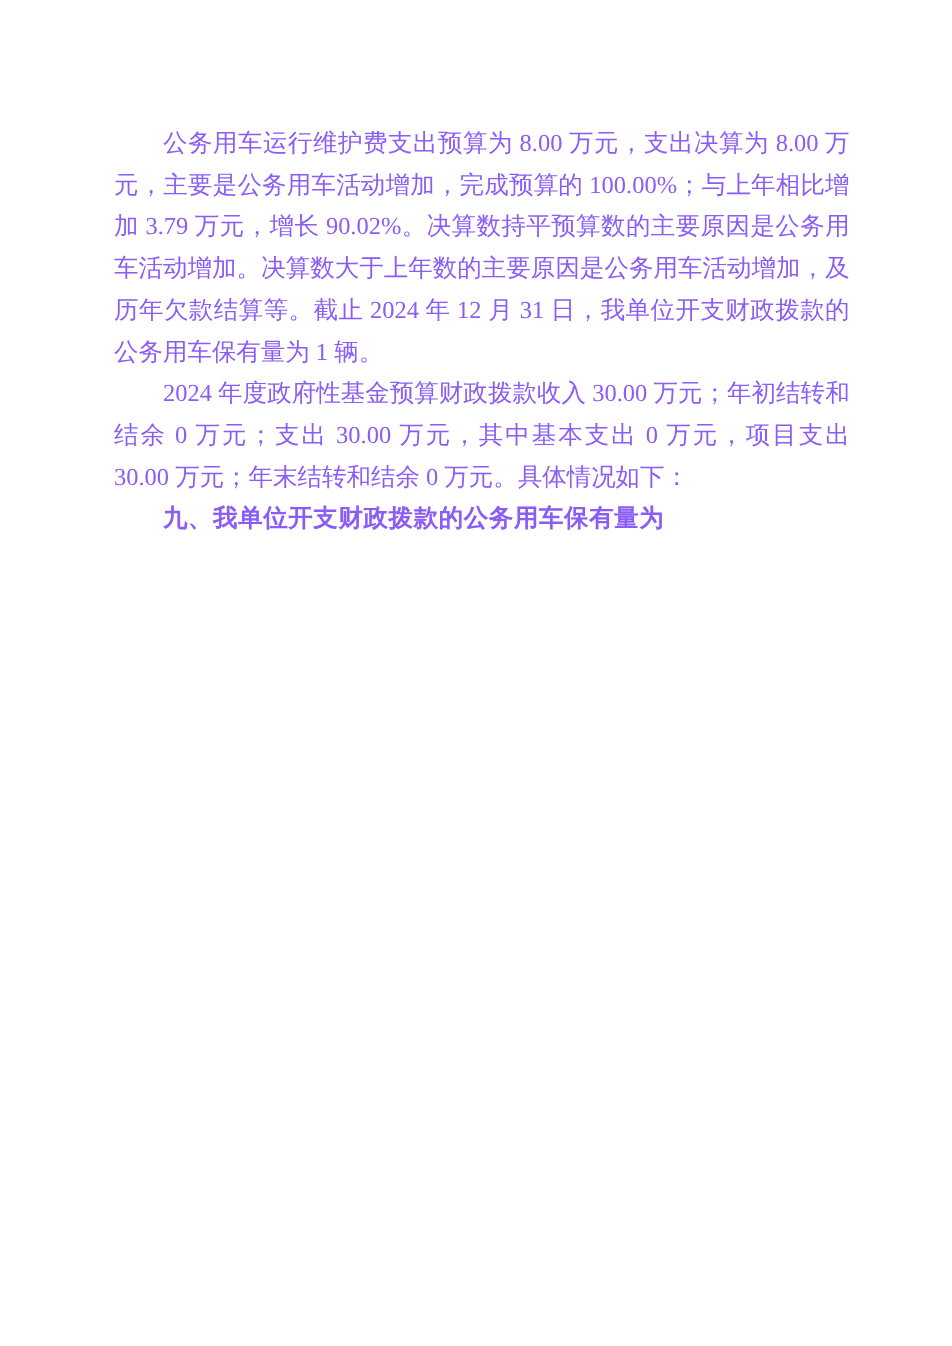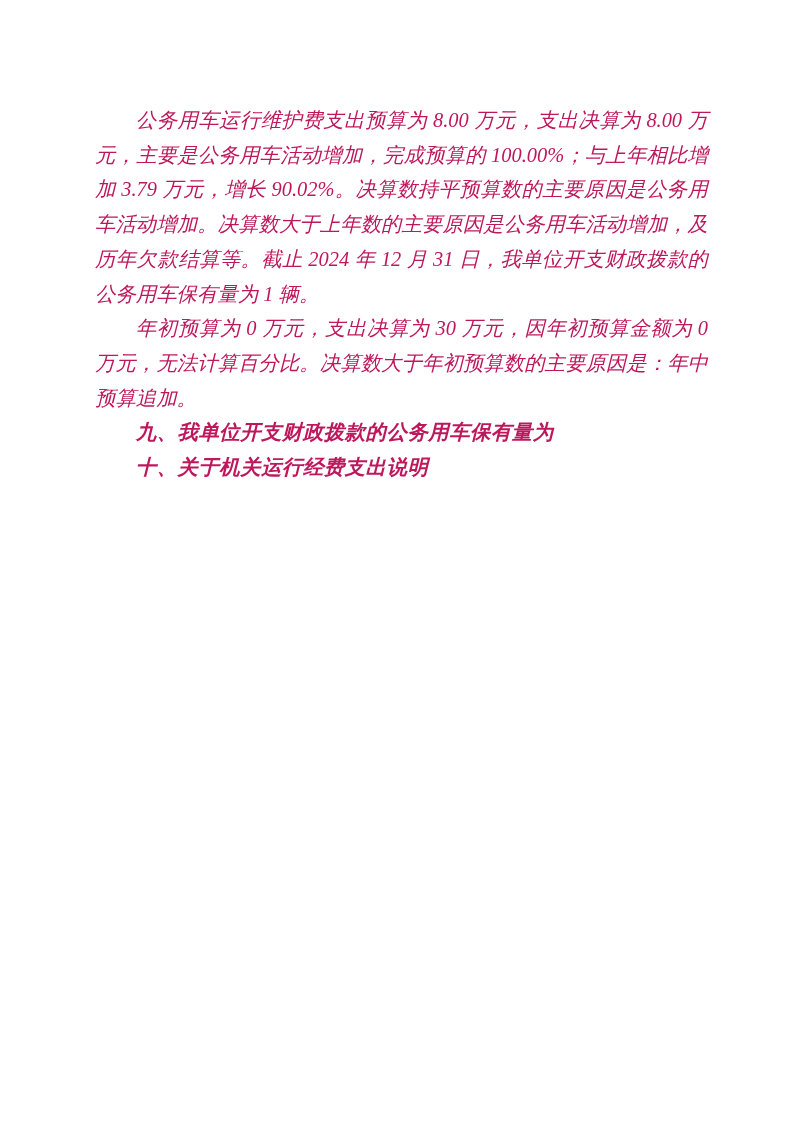--- a/index.html
+++ b/index.html
@@ -13,42 +13,40 @@
     height: 1122px;
     background: #ffffff;
     overflow: hidden;
     font-family: "Liberation Serif", "DejaVu Serif", serif;
   }
   .content {
     position: absolute;
     left: 95px;
     top: 103px;
     width: 613px;
-    color: #be185d;
+    color: #8b5cf6;
     font-size: 20.4px;
     line-height: 34.7px;
     text-align: justify;
-    font-style: italic;
   }
   .para {
     margin: 0;
     text-indent: 2em;
     font-weight: 400;
   }
   .heading {
     margin: 0;
     text-indent: 2em;
     font-weight: 700;
     font-family: "Liberation Sans", "DejaVu Sans", sans-serif;
     letter-spacing: 0.5px;
   }
 </style>
 </head>
 <body>
 
 <div class="page">
   <div class="content">
     <p class="para">公务用车运行维护费支出预算为 8.00 万元，支出决算为 8.00 万元，主要是公务用车活动增加，完成预算的 100.00%；与上年相比增加 3.79 万元，增长 90.02%。决算数持平预算数的主要原因是公务用车活动增加。决算数大于上年数的主要原因是公务用车活动增加，及历年欠款结算等。截止 2024 年 12 月 31 日，我单位开支财政拨款的公务用车保有量为 1 辆。</p>
-    <p class="para">年初预算为 0 万元，支出决算为 30 万元，因年初预算金额为 0 万元，无法计算百分比。决算数大于年初预算数的主要原因是：年中预算追加。</p>
+    <p class="para">2024 年度政府性基金预算财政拨款收入 30.00 万元；年初结转和结余 0 万元；支出 30.00 万元，其中基本支出 0 万元，项目支出 30.00 万元；年末结转和结余 0 万元。具体情况如下：</p>
     <p class="heading">九、我单位开支财政拨款的公务用车保有量为</p>
-    <p class="heading">十、关于机关运行经费支出说明</p>
   </div>
 </div>
 
 </body></html>

